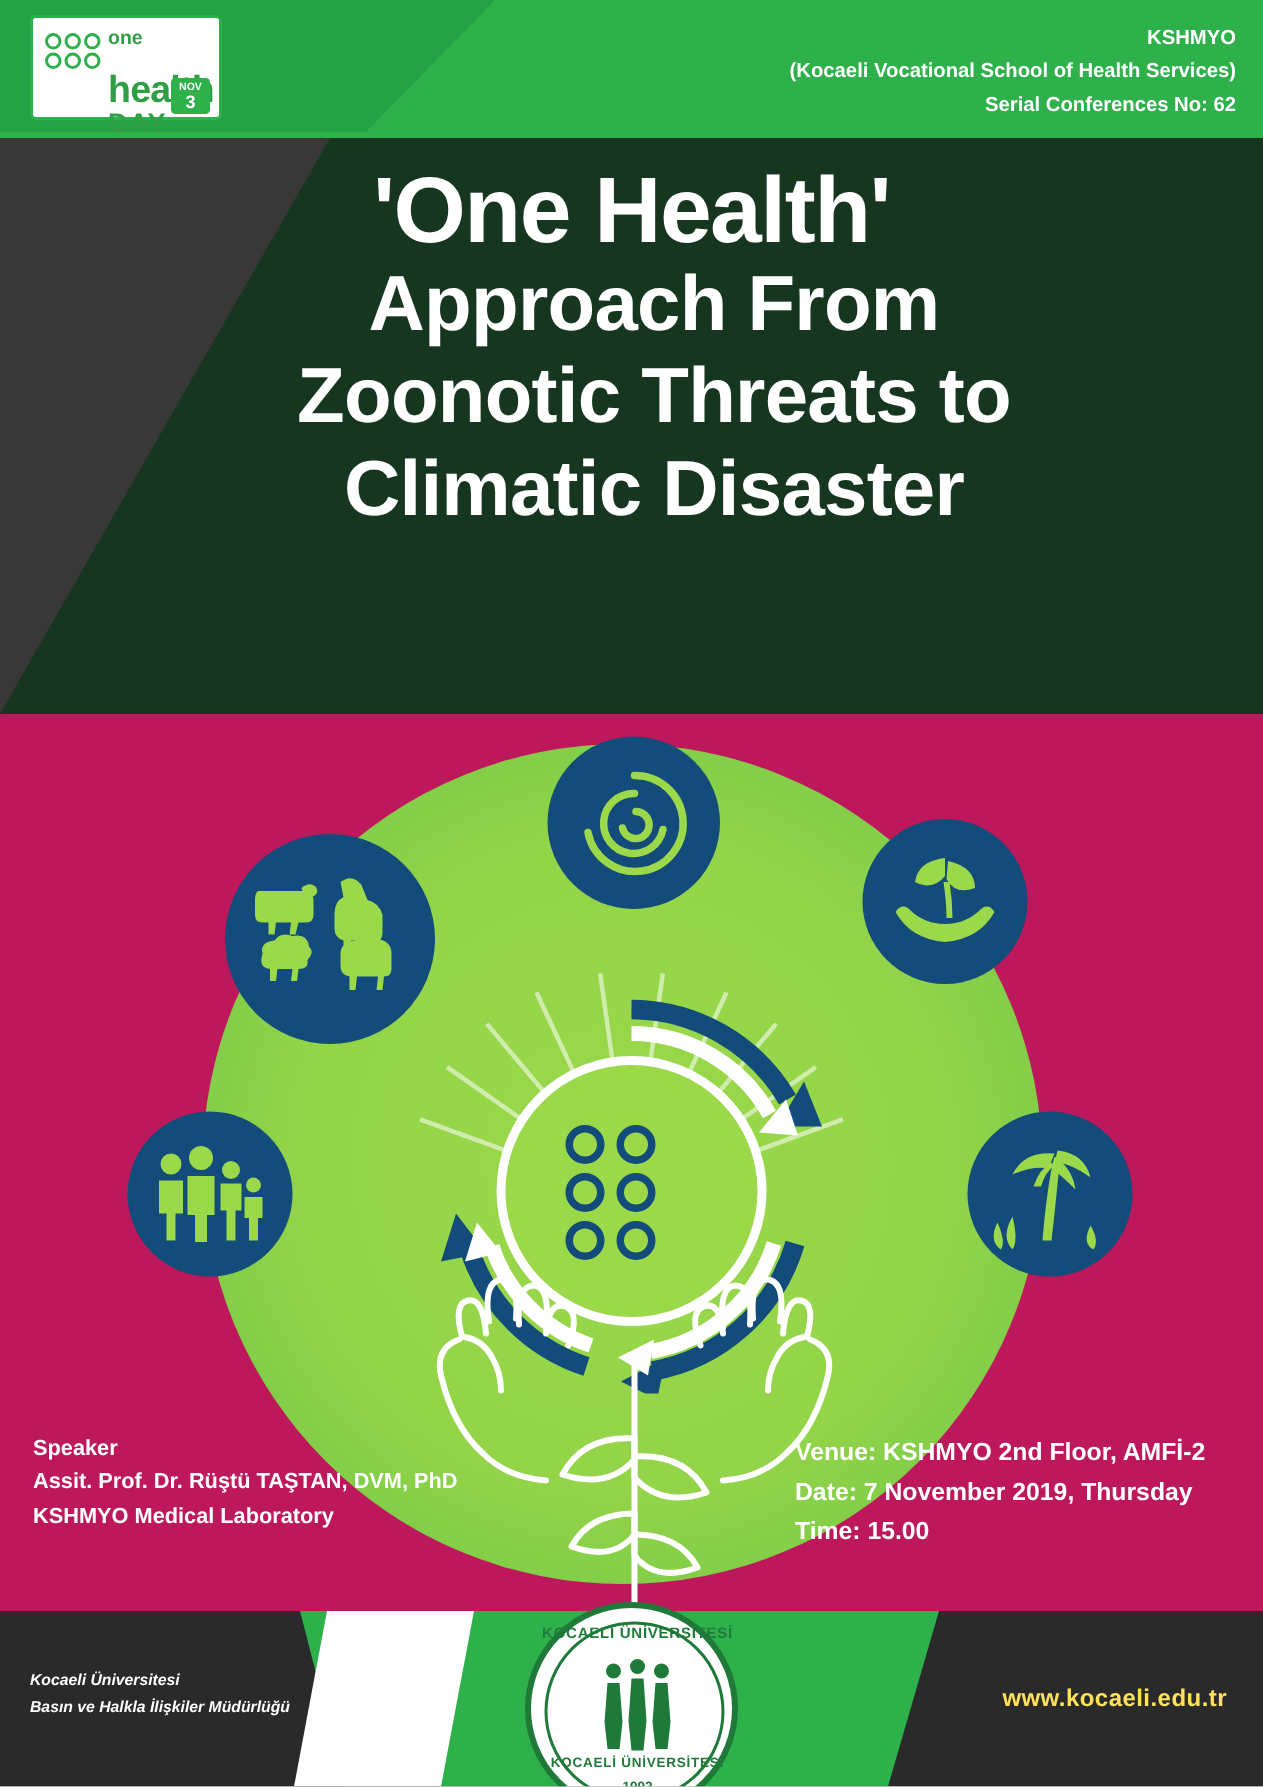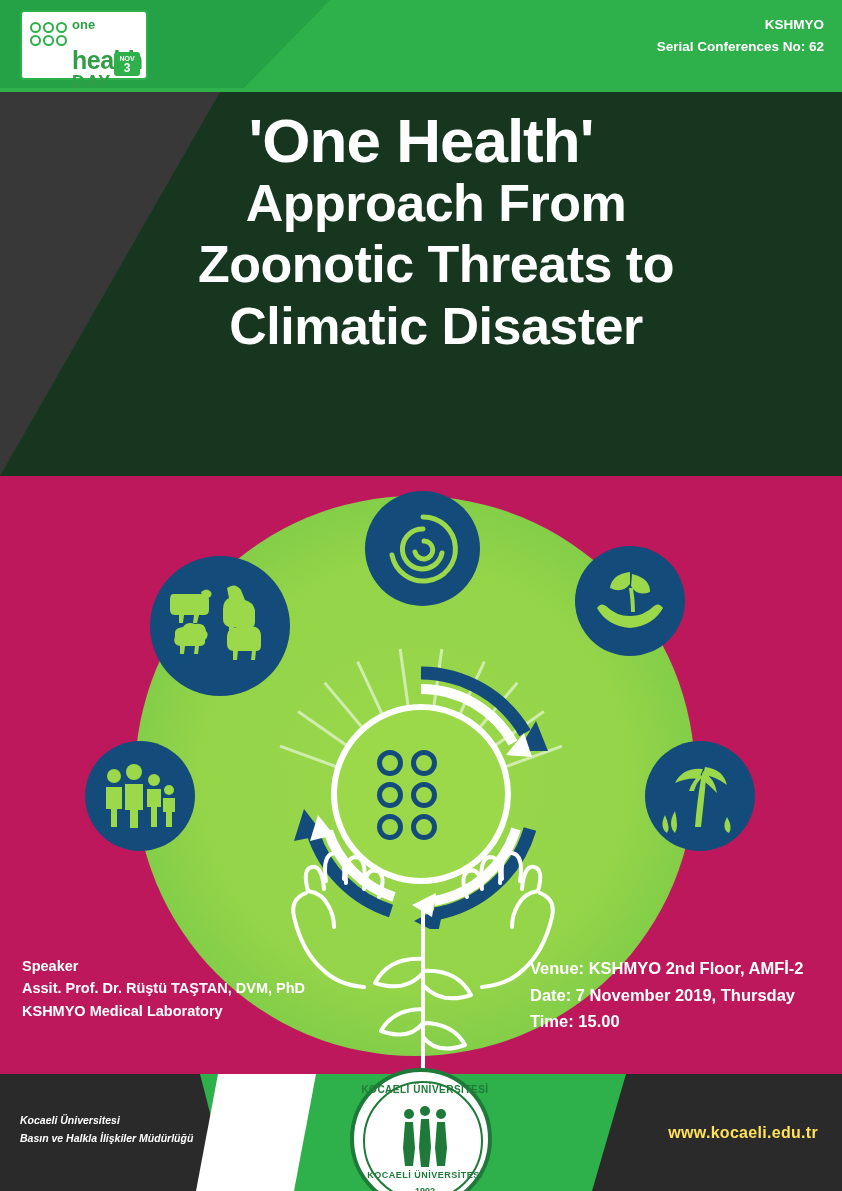--- a/index.html
+++ b/index.html
@@ -264,20 +264,21 @@
         <div class="ohl-day">DAY</div>
       </div>
       <div class="ohl-badge">
         <span>NOV</span>
         <b>3</b>
       </div>
     </div>
 
     <div class="header-text">
       <div>KSHMYO</div>
+      <div>(Kocaeli Vocational School of Health Services)</div>
       <div>Serial Conferences No: 62</div>
     </div>
   </div>
 
   <div class="title-block">
     <div class="title-diag"></div>
     <div class="title-wrap">
       <div class="title-line1">'One Health'</div>
       <div class="title-line2">Approach From</div>
       <div class="title-line2">Zoonotic Threats to</div>

